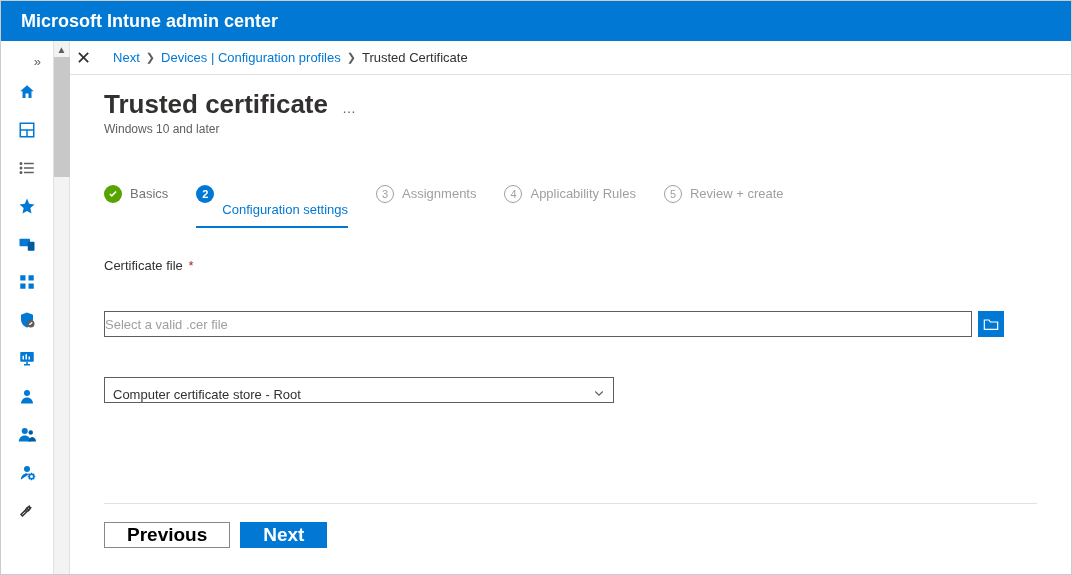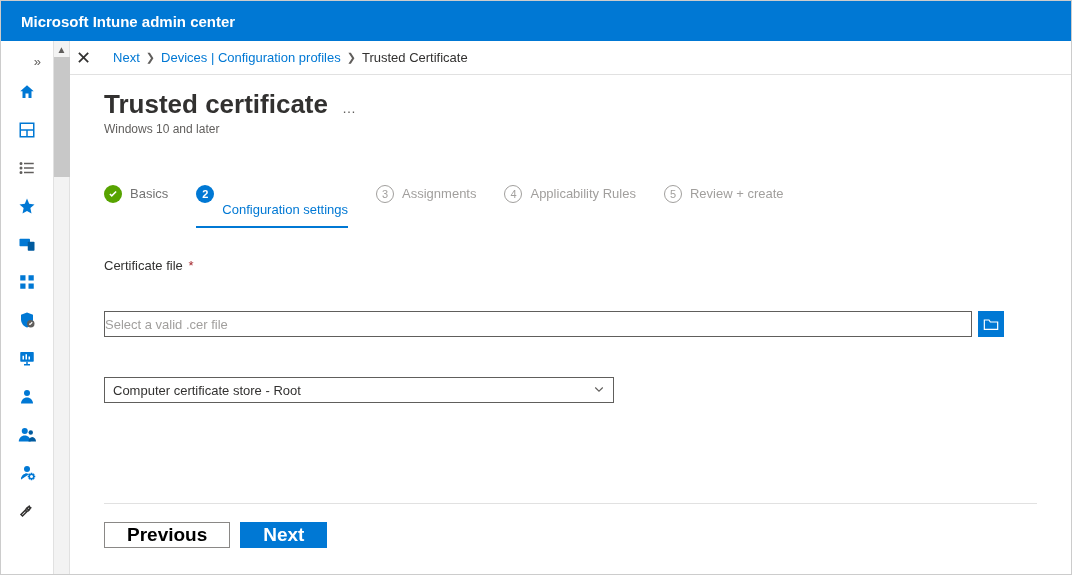--- a/index.html
+++ b/index.html
@@ -1,21 +1,21 @@
 <!DOCTYPE html>
 <html><head>
   <meta charset="utf-8">
   <style>
     * { margin: 0; padding: 0; box-sizing: border-box; font-family: 'Segoe UI', Tahoma, Geneva, Verdana, sans-serif; }
     html, body { height: 100%; }
     body { background: #fff; }
 
     .viewport { width: 1072px; height: 575px; border: 1px solid #ccc; display: flex; flex-direction: column; overflow: hidden; }
 
-    .topbar { background: #0078d4; color: #fff; height: 40px; display: flex; align-items: center; padding: 0 20px; font-size: 15px; font-weight: 600; }
+    .topbar { background: #0078d4; color: #fff; height: 40px; display: flex; align-items: center; padding: 0 20px; font-size: 18px; font-weight: 600; }
 
     .shell { flex: 1; display: flex; overflow: hidden; }
 
     .rail { width: 53px; border-right: 1px solid #e1e1e1; display: flex; flex-direction: column; align-items: center; padding-top: 8px; background: #fff; }
     .rail-expand { height: 24px; width: 100%; display: flex; align-items: center; justify-content: flex-end; padding-right: 12px; color: #605e5c; font-size: 13px; cursor: pointer; }
     .rail-icon { width: 53px; height: 38px; display: flex; align-items: center; justify-content: center; cursor: pointer; color: #0078d4; }
     .rail-icon svg { width: 18px; height: 18px; }
 
     .vscroll { width: 16px; background: #f3f3f3; display: flex; flex-direction: column; align-items: center; border-right: 1px solid #e1e1e1; }
     .vscroll .chev { height: 16px; width: 16px; display: flex; align-items: center; justify-content: center; color: #605e5c; font-size: 10px; }
@@ -53,21 +53,21 @@
 
     .file-row { display: flex; align-items: stretch; gap: 6px; margin-top: 38px; }
     .file-input { flex: 1; border: 1px solid #605e5c; height: 26px; font-size: 13px; padding: 0 0; color: #323130; }
     .file-input::placeholder { color: #a19f9d; }
     .file-btn { width: 26px; height: 26px; background: #0078d4; display: flex; align-items: center; justify-content: center; cursor: pointer; }
     .file-btn svg { width: 16px; height: 14px; color: #fff; fill: none; stroke: #fff; }
 
     .dest-row { display: flex; align-items: center; margin-top: 40px; gap: 10px; }
     .dest-label { width: 258px; display: flex; align-items: center; gap: 6px; font-size: 13px; color: #323130; }
     .info-icon { width: 13px; height: 13px; border: 1px solid #605e5c; border-radius: 50%; display: inline-flex; align-items: center; justify-content: center; font-size: 9px; color: #605e5c; font-style: italic; font-family: Georgia, serif; cursor: pointer; }
-    .select { flex: 1; height: 26px; border: 1px solid #605e5c; padding: 0 8px; display: flex; align-items: center; justify-content: space-between; font-size: 13px; color: #323130; cursor: pointer; max-width: 510px; }
+    .select { flex: 1; height: 26px; border: 1px solid #605e5c; padding: 0 8px; display: flex; align-items: flex-end; justify-content: space-between; font-size: 13px; color: #323130; cursor: pointer; max-width: 510px; }
     .select .chev { color: #605e5c; }
 
     .footer { margin-top: auto; padding: 18px 0 26px 0; border-top: 1px solid #e1e1e1; display: flex; gap: 10px; }
     .btn { height: 26px; padding: 0 22px; font-size: 19px; border: 1px solid #8a8886; background: #fff; cursor: pointer; display: flex; align-items: center; font-weight: 600; }
     .btn.primary { background: #0078d4; color: #fff; border-color: #0078d4; }
   </style>
 </head>
 <body>
 
 <div class="viewport">

